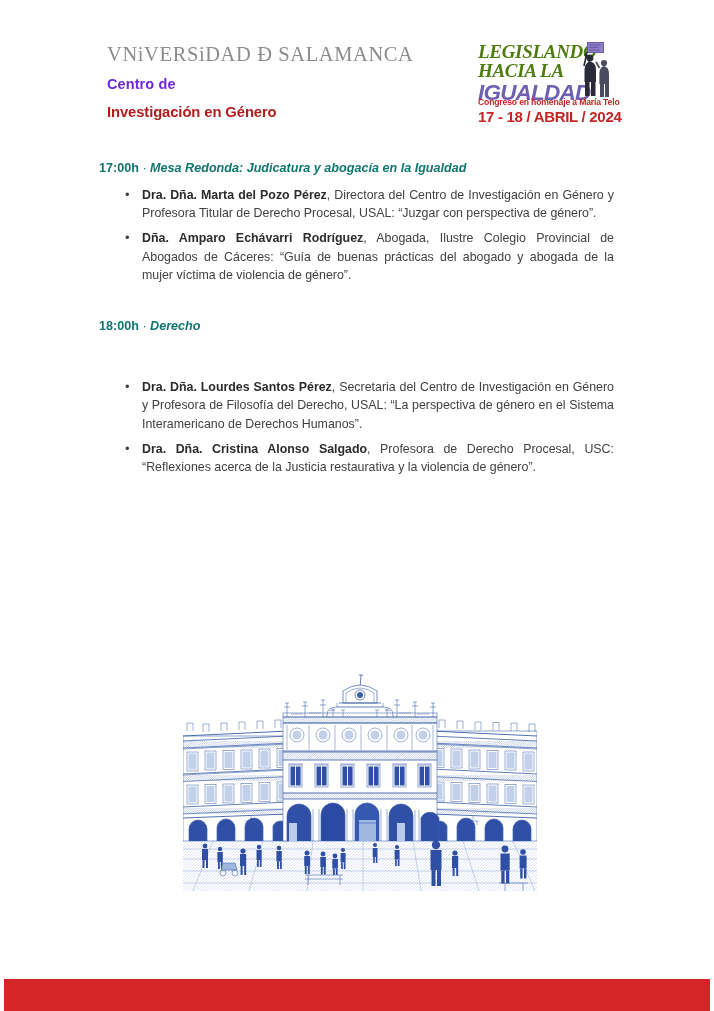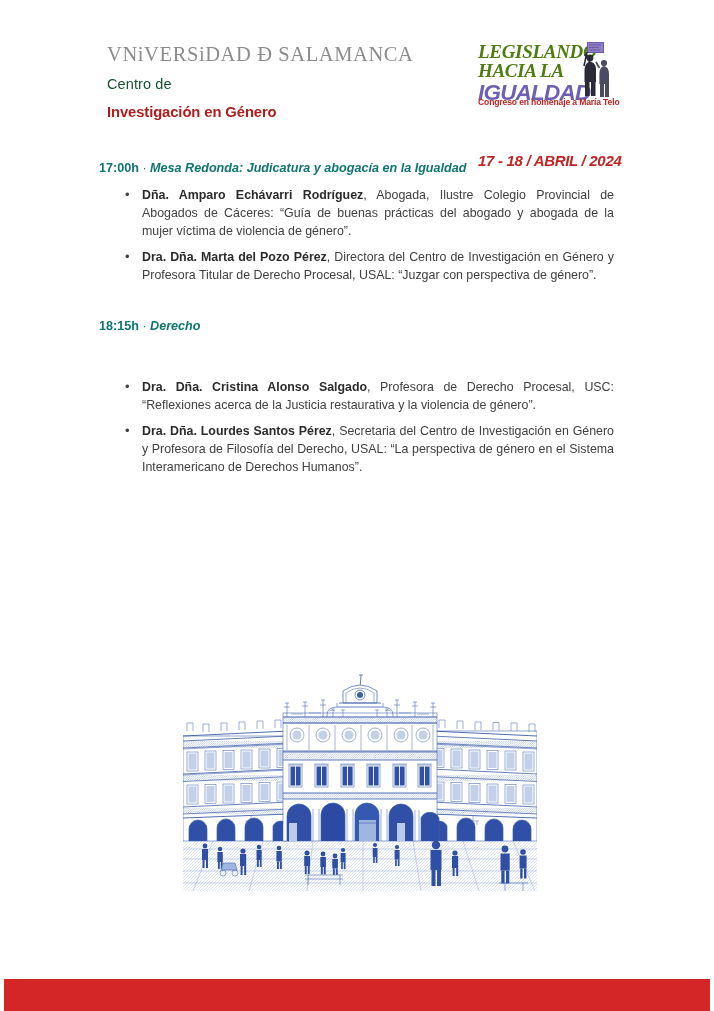--- a/index.html
+++ b/index.html
@@ -33,23 +33,24 @@
     font-size: 20.5px;
     letter-spacing: 0.6px;
     color: #8c8c8c;
     white-space: nowrap;
     line-height: 1;
     font-weight: 400;
   }
   .centro-line1 {
     margin-top: 11px;
     font-size: 14.5px;
-    color: #14532d;
+    color: #6d28d9;
     line-height: 1.15;
     letter-spacing: 0.1px;
+    font-weight: bold;
   }
   .centro-line2 {
     font-size: 14.8px;
     font-weight: bold;
     color: #b01d1d;
     line-height: 1.2;
     letter-spacing: -0.1px;
     margin-top: 12px;
   }
 
@@ -94,25 +95,23 @@
     color: #c42424;
     letter-spacing: -0.15px;
     white-space: nowrap;
   }
   .cl-dates {
     position: absolute;
     left: 0;
     top: 66px;
     font-size: 15px;
     font-weight: bold;
-    font-style: italic;
     color: #c42424;
     letter-spacing: -0.3px;
     white-space: nowrap;
-    margin-top: 44px;
   }
   #congress-logo .cl-figures {
     position: absolute;
     right: 0;
     top: 0;
     width: 48px;
     height: 56px;
   }
 
   
@@ -229,45 +228,45 @@
 </div>
 
 <div id="program">
 
   <div class="session">
     <div class="session-head">
       <span class="session-time">17:00h</span><span class="session-sep"> · </span><span class="session-title">Mesa Redonda: Judicatura y abogacía en la Igualdad</span>
     </div>
     <ul class="speakers">
       <li>
-        <span class="sp-name">Dña. Amparo Echávarri Rodríguez</span><span class="sp-detail">, Abogada, Ilustre Colegio Provincial de Abogados de Cáceres: “Guía de buenas prácticas del abogado y abogada de la mujer víctima de violencia de género”.</span>
+        <span class="sp-name">Dra. Dña. Marta del Pozo Pérez</span><span class="sp-detail">, Directora del Centro de Investigación en Género y Profesora Titular de Derecho Procesal, USAL: “Juzgar con perspectiva de género”.</span>
       </li>
       <li>
-        <span class="sp-name">Dra. Dña. Marta del Pozo Pérez</span><span class="sp-detail">, Directora del Centro de Investigación en Género y Profesora Titular de Derecho Procesal, USAL: “Juzgar con perspectiva de género”.</span>
+        <span class="sp-name">Dña. Amparo Echávarri Rodríguez</span><span class="sp-detail">, Abogada, Ilustre Colegio Provincial de Abogados de Cáceres: “Guía de buenas prácticas del abogado y abogada de la mujer víctima de violencia de género”.</span>
       </li>
     </ul>
   </div>
 
   <div class="gap-a"></div>
 
   <div class="session">
     <div class="session-head">
-      <span class="session-time">18:15h</span><span class="session-sep"> · </span><span class="session-title">Derecho</span>
+      <span class="session-time">18:00h</span><span class="session-sep"> · </span><span class="session-title">Derecho</span>
     </div>
   </div>
 
   <div class="gap-b"></div>
 
   <div class="session">
     <ul class="speakers">
       <li>
-        <span class="sp-name">Dra. Dña. Cristina Alonso Salgado</span><span class="sp-detail">, Profesora de Derecho Procesal, USC: “Reflexiones acerca de la Justicia restaurativa y la violencia de género”.</span>
+        <span class="sp-name">Dra. Dña. Lourdes Santos Pérez</span><span class="sp-detail">, Secretaria del Centro de Investigación en Género y Profesora de Filosofía del Derecho, USAL: “La perspectiva de género en el Sistema Interamericano de Derechos Humanos”.</span>
       </li>
       <li>
-        <span class="sp-name">Dra. Dña. Lourdes Santos Pérez</span><span class="sp-detail">, Secretaria del Centro de Investigación en Género y Profesora de Filosofía del Derecho, USAL: “La perspectiva de género en el Sistema Interamericano de Derechos Humanos”.</span>
+        <span class="sp-name">Dra. Dña. Cristina Alonso Salgado</span><span class="sp-detail">, Profesora de Derecho Procesal, USC: “Reflexiones acerca de la Justicia restaurativa y la violencia de género”.</span>
       </li>
     </ul>
   </div>
 </div>
 
 <div id="illustration">
   <svg viewBox="0 0 354 238" xmlns="http://www.w3.org/2000/svg">
     <defs>
       <pattern id="hatch" width="3" height="3" patternUnits="userSpaceOnUse">
         <path d="M0 3 L3 0" stroke="#5d7fc0" stroke-width="0.4" opacity="0.5"></path>

